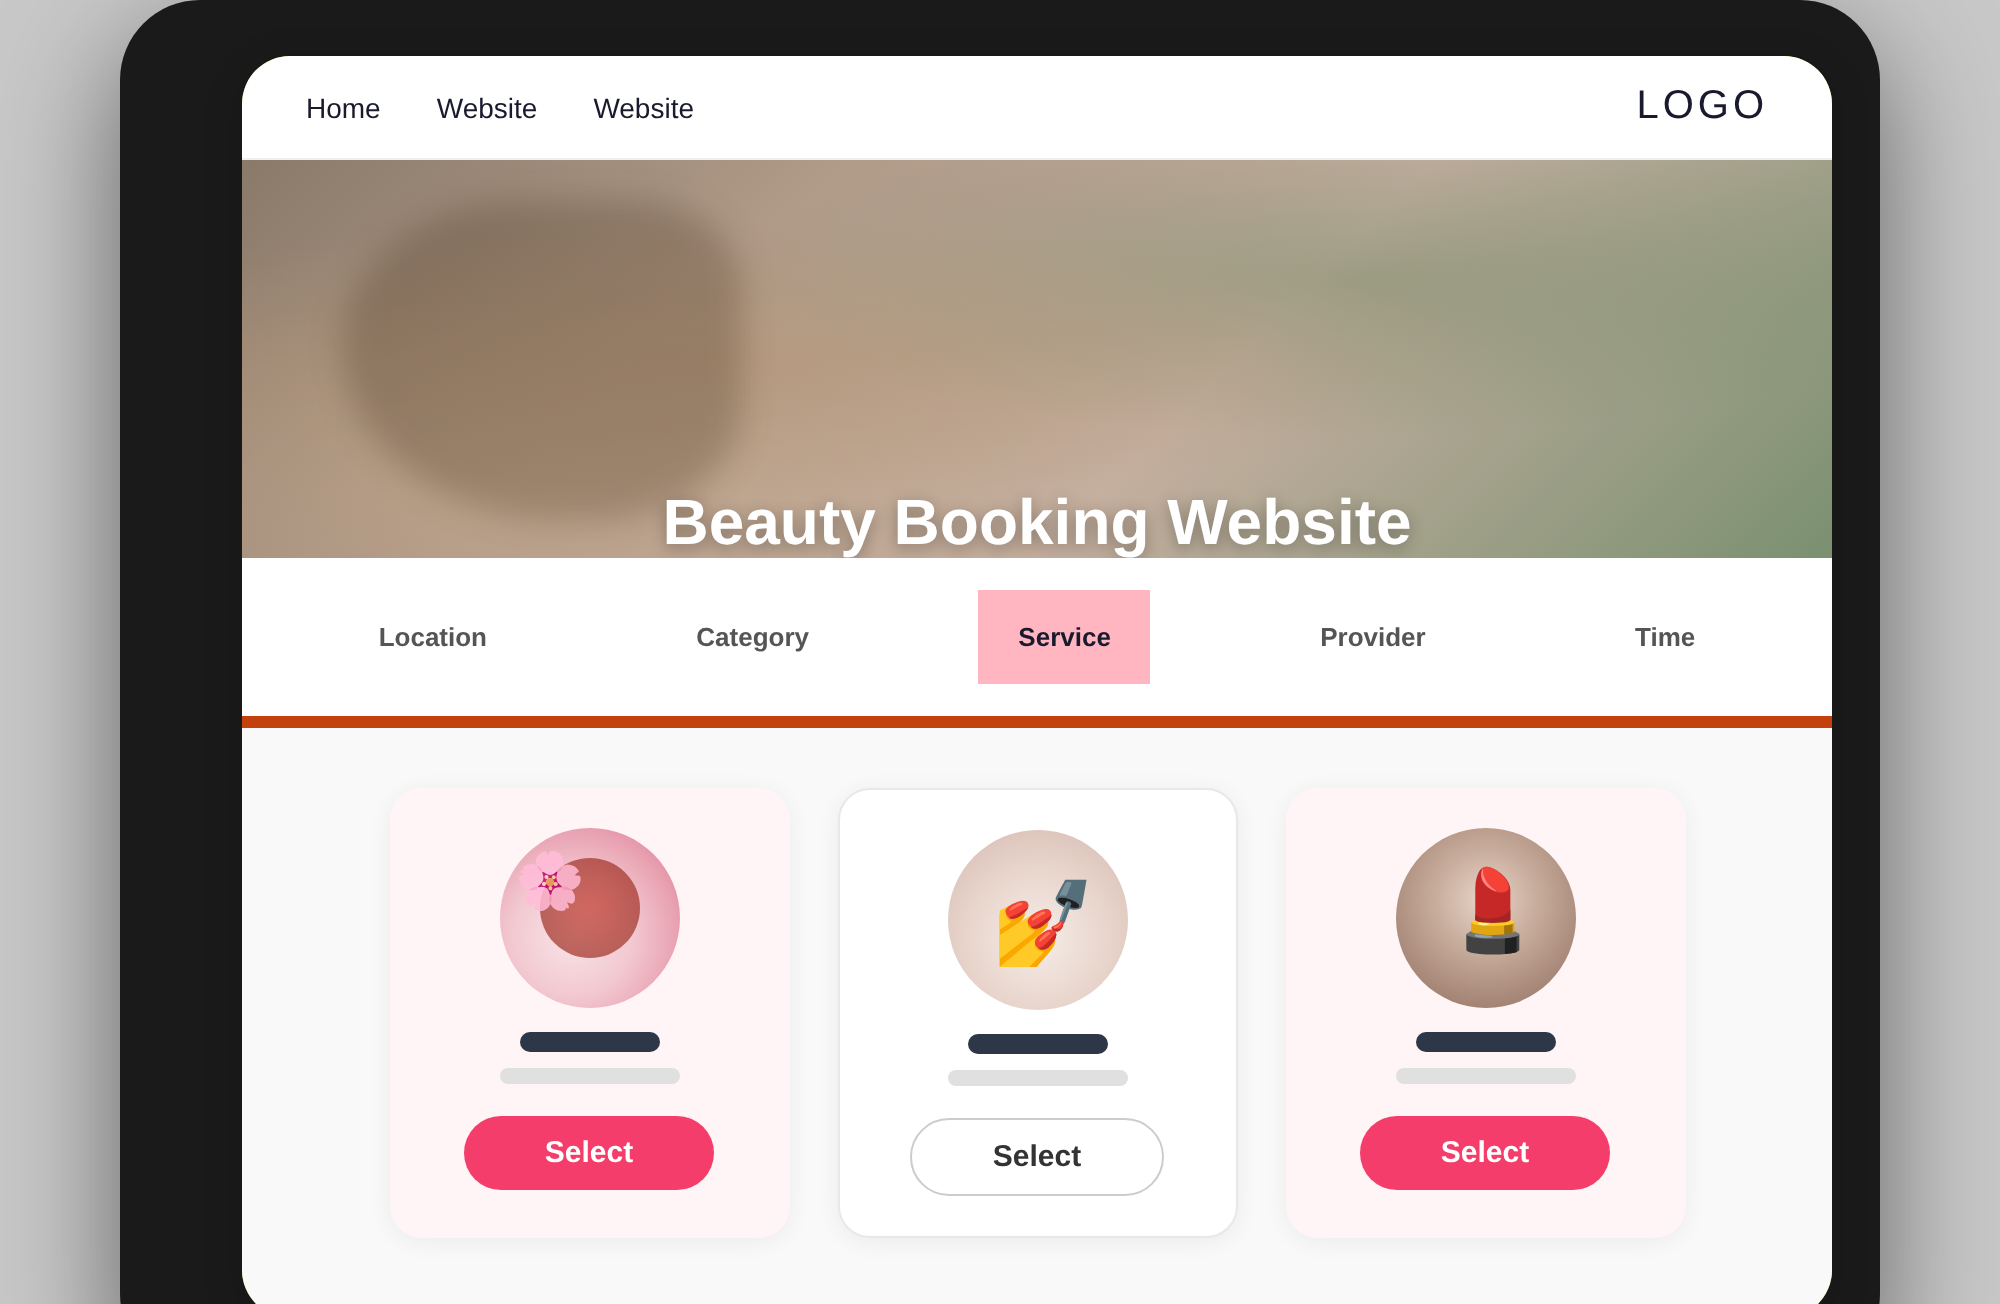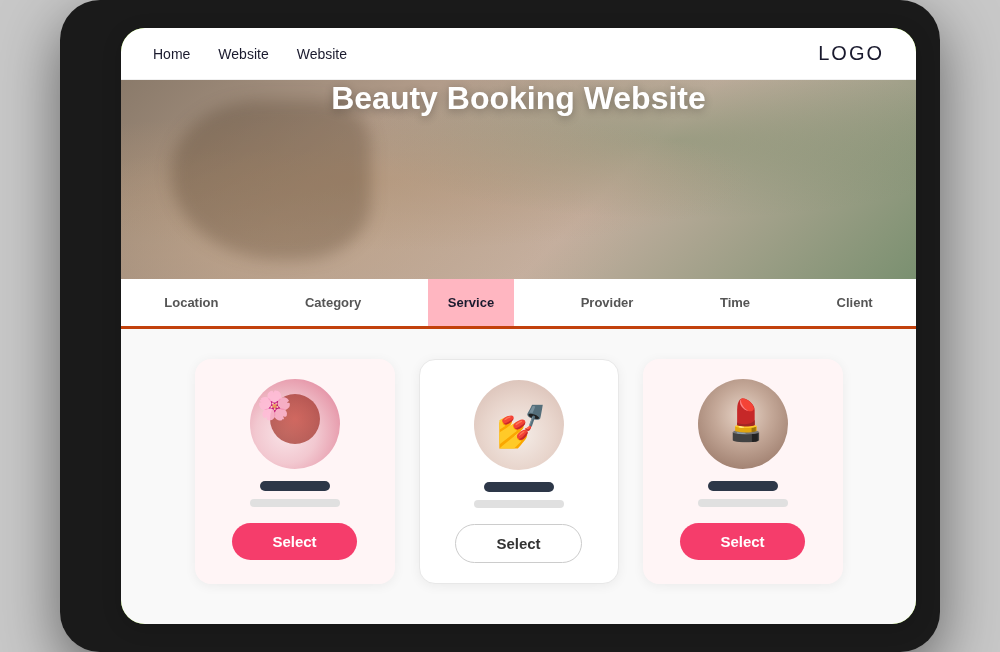--- a/index.html
+++ b/index.html
@@ -54,21 +54,21 @@
       color: #1a1a2e;
       letter-spacing: 2px;
     }
 
     
     .hero {
       position: relative;
       height: 200px;
       background: linear-gradient(135deg, #8a7a6a 0%, #b09a88 30%, #c4afa0 60%, #7a9070 100%);
       display: flex;
-      align-items: flex-start;
+      align-items: flex-end;
       justify-content: center;
       overflow: hidden;
     }
 
     
     .hero::before {
       content: '';
       position: absolute;
       inset: 0;
       background:
@@ -96,22 +96,22 @@
       text-shadow: 0 2px 8px rgba(0,0,0,0.3);
       text-align: center;
     }
 
     
     .step-tabs {
       background: #fff;
       display: flex;
       align-items: center;
       justify-content: space-around;
-      padding: 0;
-      border-bottom: 3px solid #c2410c;
+      padding: 16px;
+      border-bottom: 6px solid #c2410c;
       position: relative;
       z-index: 2;
       margin-top: -1px;
     }
     .step-tab {
       padding: 16px 20px;
       font-size: 13px;
       font-weight: 600;
       color: #555;
       cursor: pointer;
@@ -253,21 +253,20 @@
     <div class="hero">
       <h1 class="hero-title">Beauty Booking Website</h1>
     </div>
 
     <div class="step-tabs">
       <div class="step-tab">Location</div>
       <div class="step-tab">Category</div>
       <div class="step-tab active">Service</div>
       <div class="step-tab">Provider</div>
       <div class="step-tab">Time</div>
-      <div class="step-tab">Client</div>
     </div>
 
     <div class="cards-section">
 
       <div class="service-card">
         <div class="card-image spa"></div>
         <div class="card-title-bar"></div>
         <div class="card-subtitle-bar"></div>
         <button class="select-btn filled">Select</button>
       </div>

